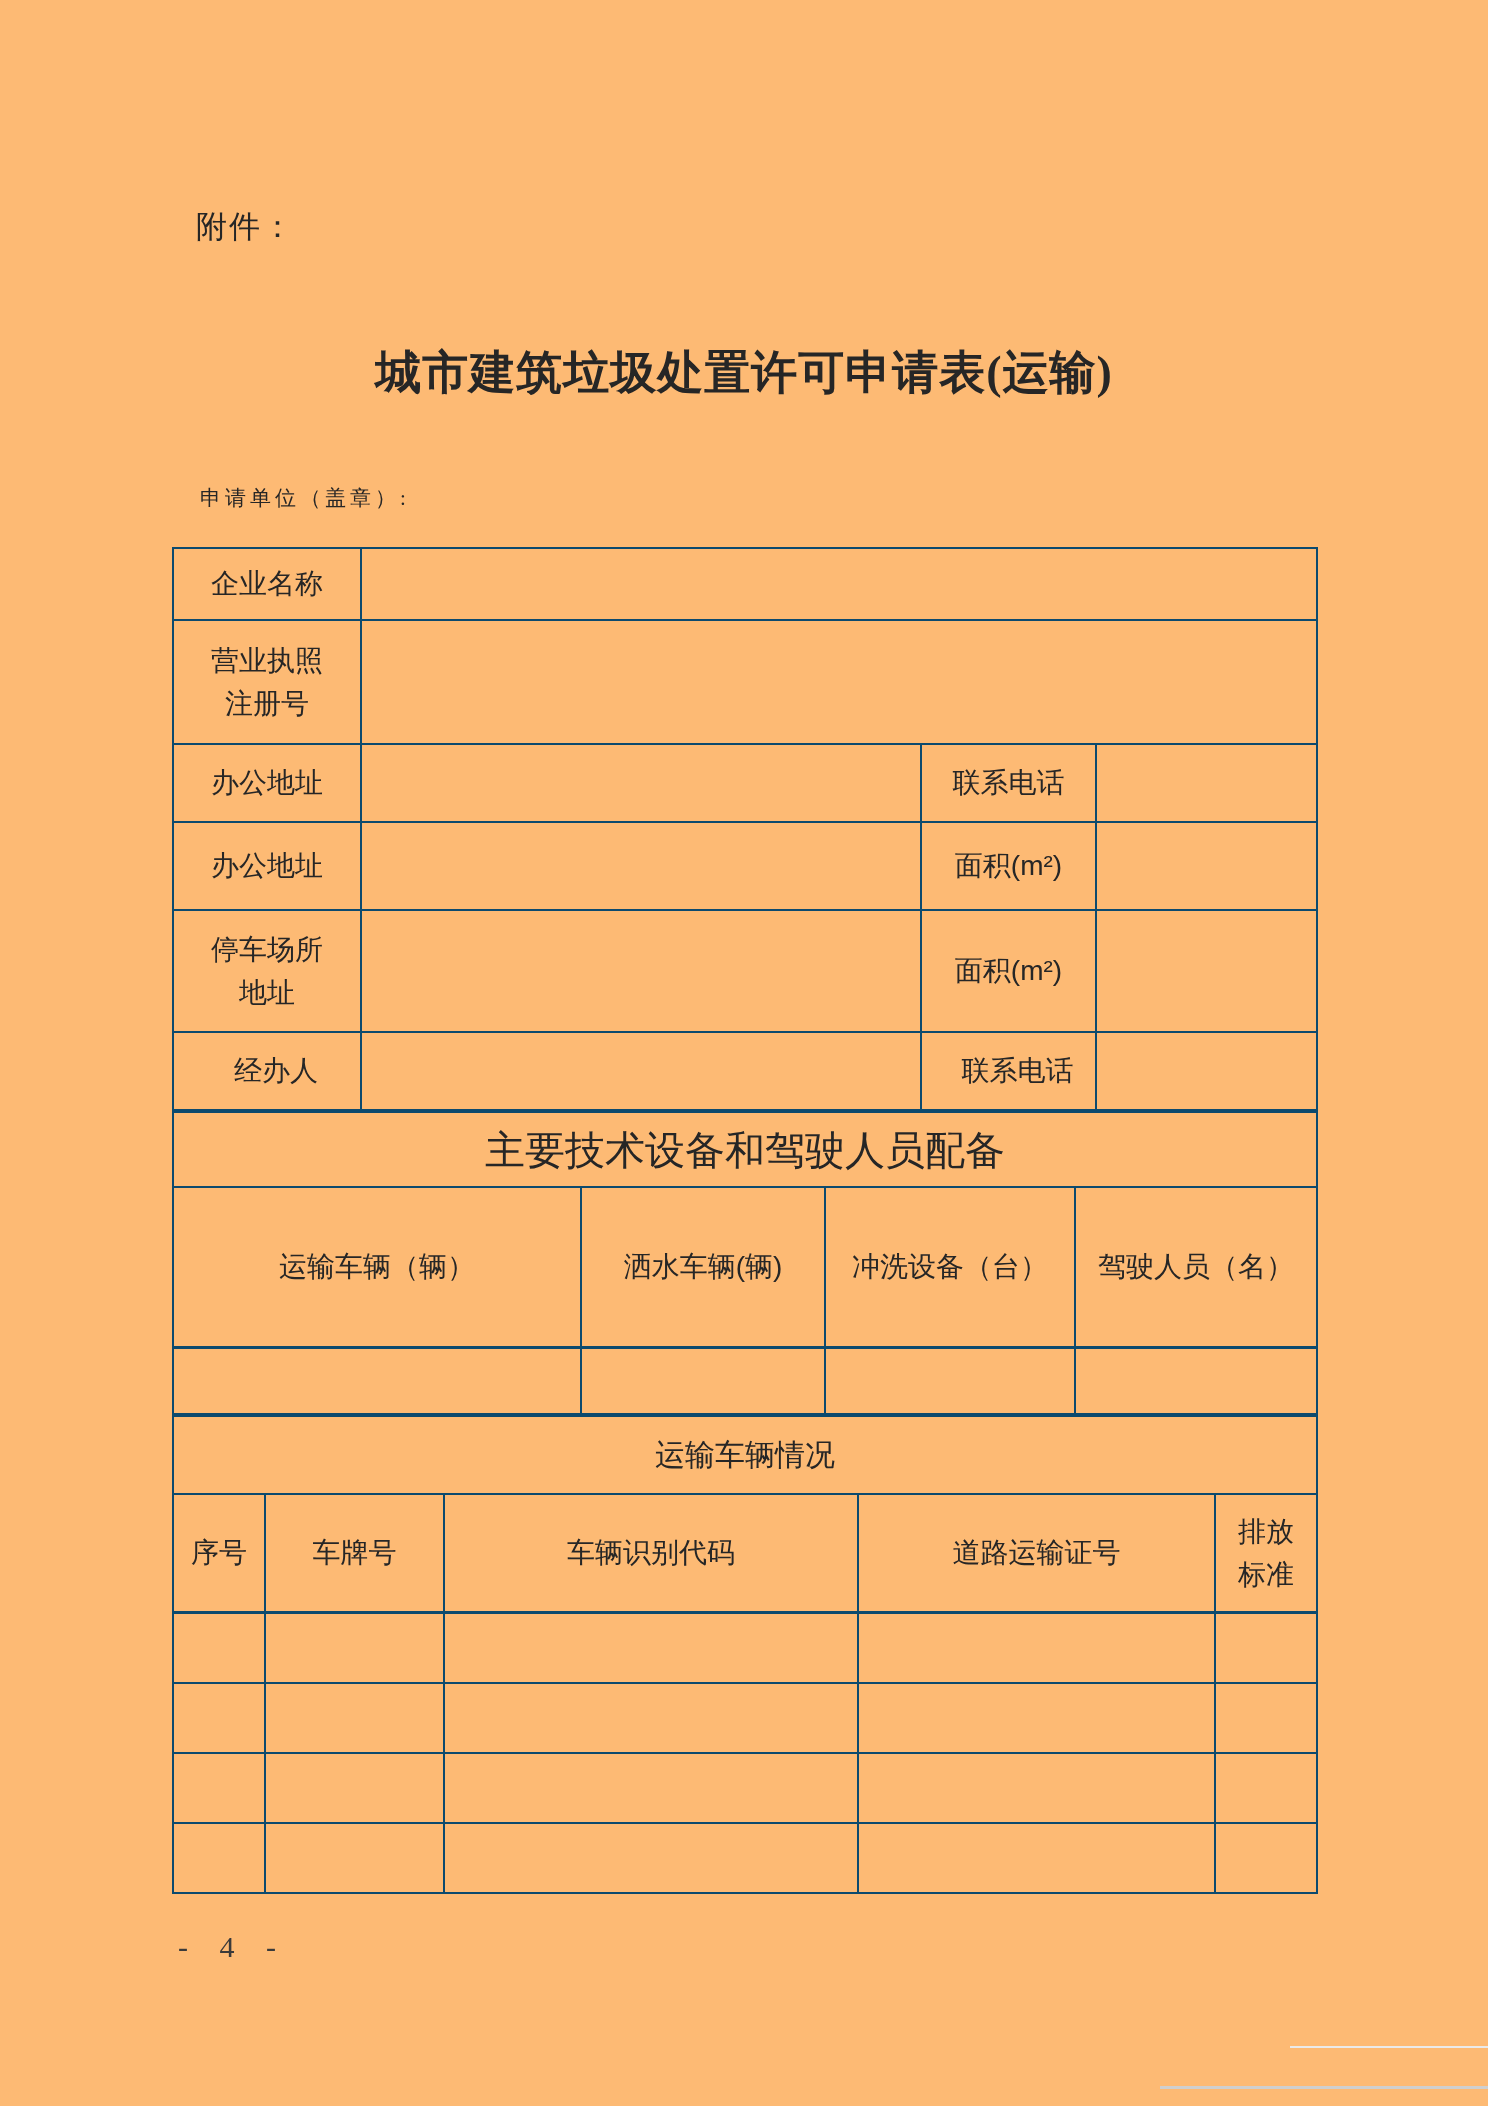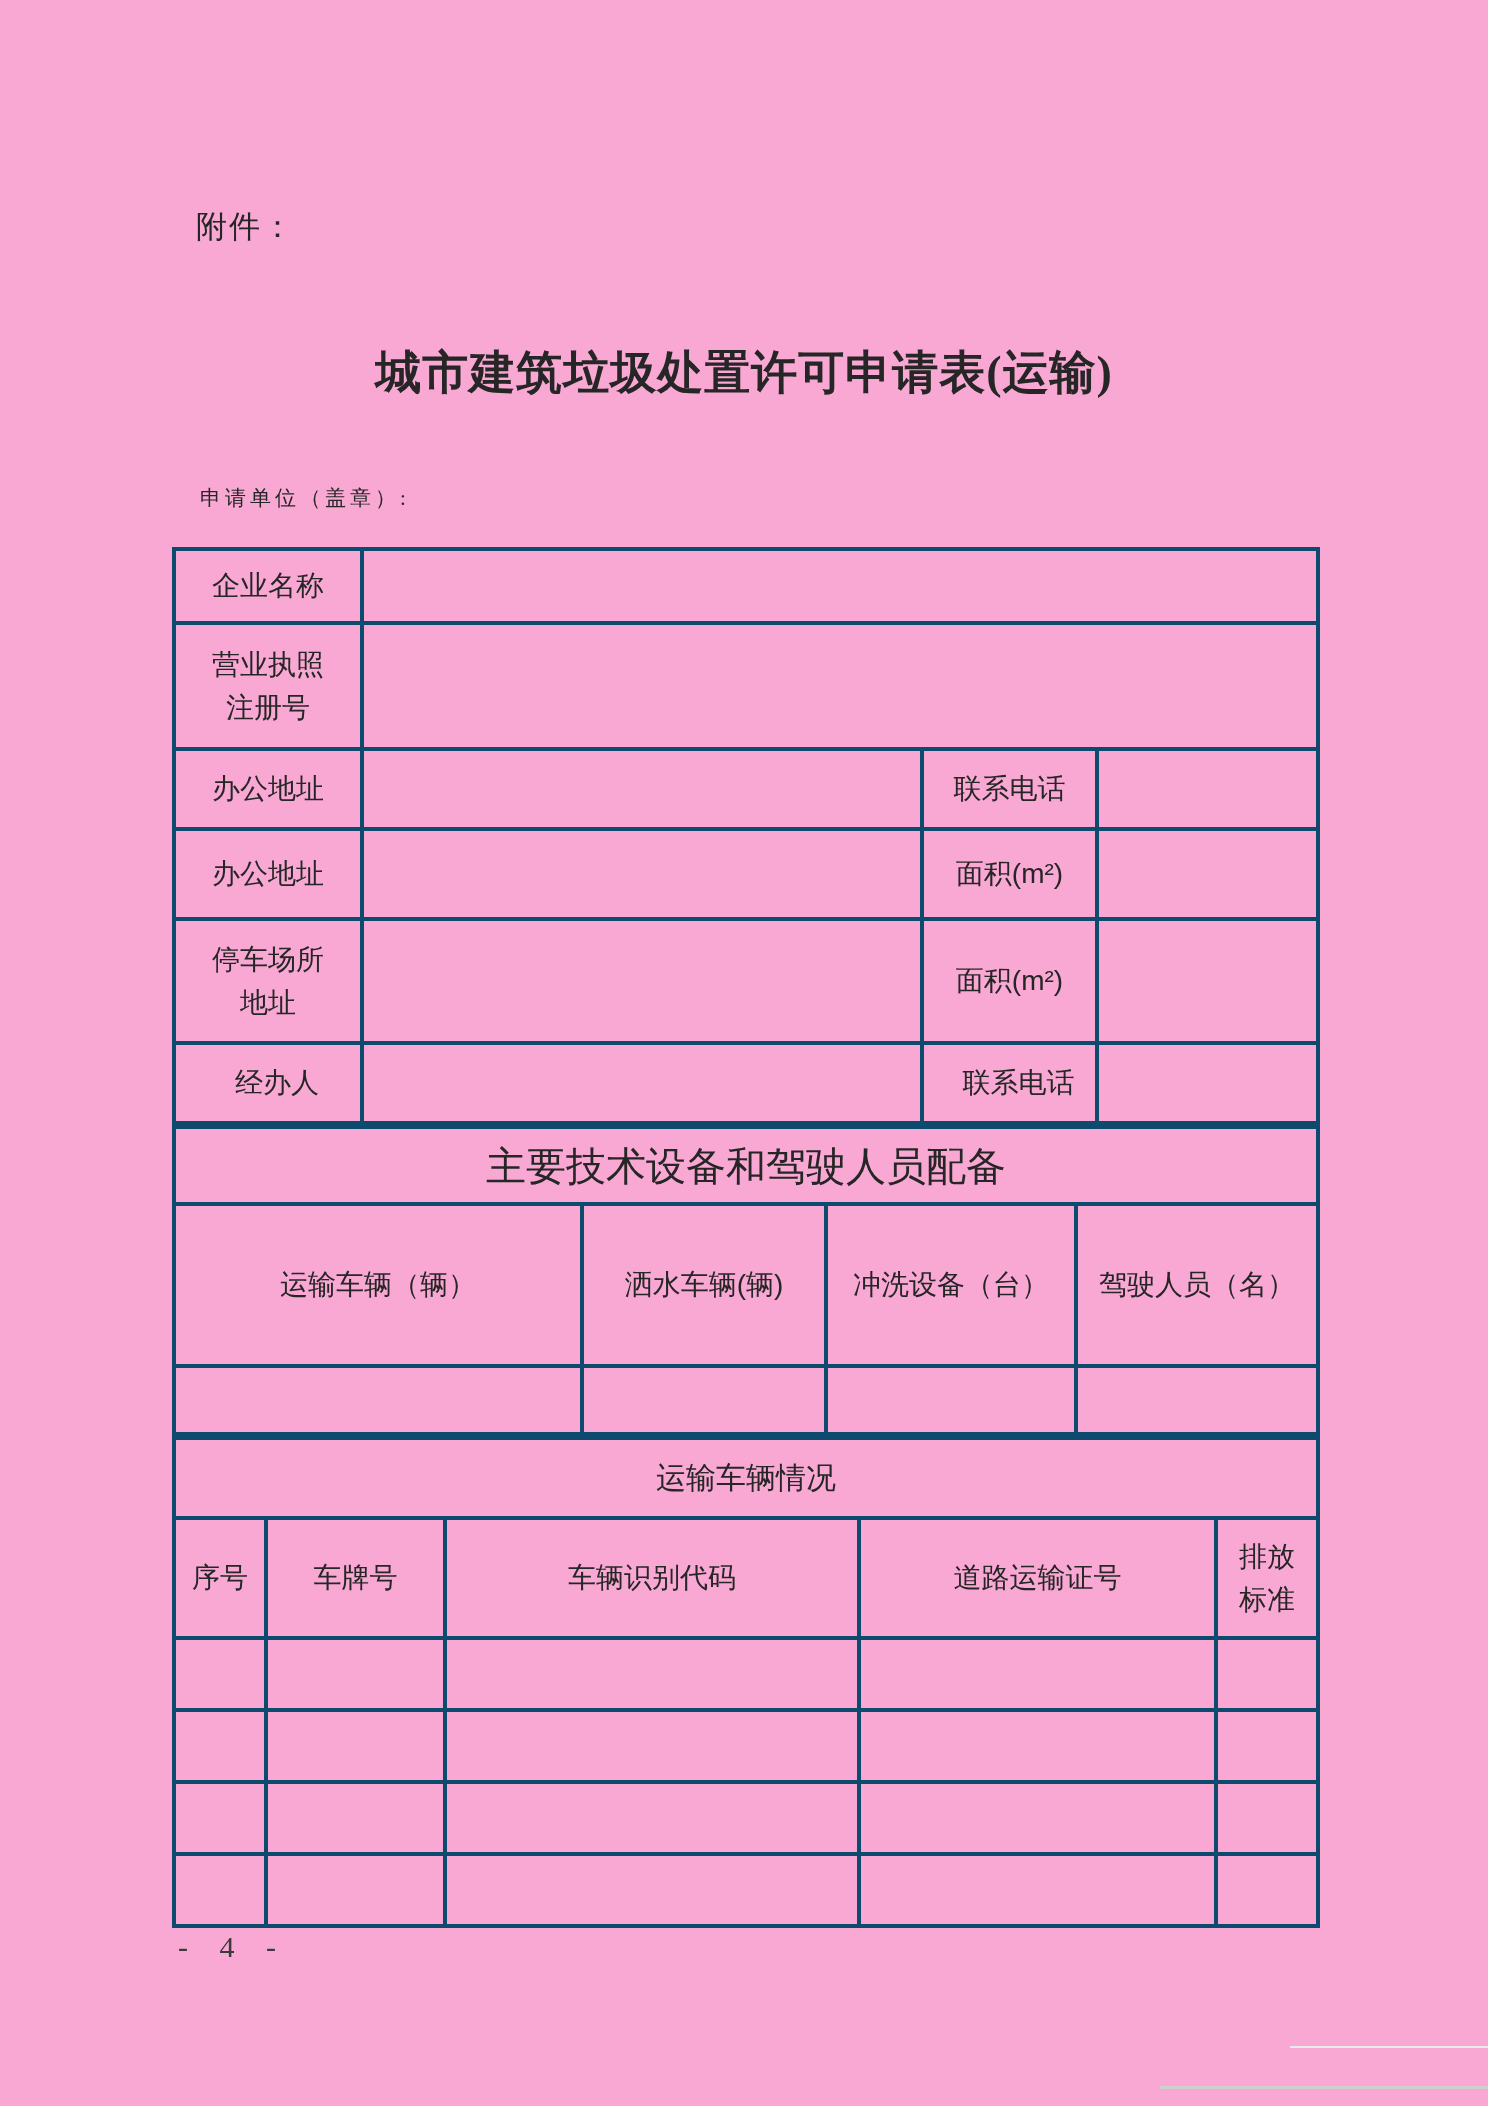--- a/index.html
+++ b/index.html
@@ -1,20 +1,20 @@
 <!DOCTYPE html>
 <html><head>
 <meta charset="utf-8">
 <style>
   html,body{margin:0;padding:0;background:#9b9b9b;}
   .page{
     position:relative;
     width:1488px;height:2106px;
     margin:0 auto;
-    background:#f9a8d4;
+    background:#fdba74;
     color:#262626;
     font-family:"Liberation Sans", sans-serif;
     overflow:hidden;
   }
   .attachment{
     position:absolute;left:196px;top:206px;
     font-size:31px;letter-spacing:2px;
     font-family:"Liberation Sans", sans-serif;
   }
   .title{
@@ -28,21 +28,21 @@
     font-size:21px;letter-spacing:4px;
     font-family:"Liberation Serif", serif;
   }
   .tables{
     position:absolute;left:172px;top:547px;width:1144px;
   }
   table{
     border-collapse:collapse;table-layout:fixed;width:1144px;
   }
   td{
-    border:4px solid #0c4a6e;
+    border:2px solid #0c4a6e;
     text-align:center;vertical-align:middle;
     font-size:28px;line-height:1.55;
     white-space:pre-line;
     padding:0 6px;
     overflow:hidden;
   }
   
   .rA1 td{height:70px;}
   .rA2 td{height:122px;border-radius:11px;}
   .rA3 td{height:76px;}

